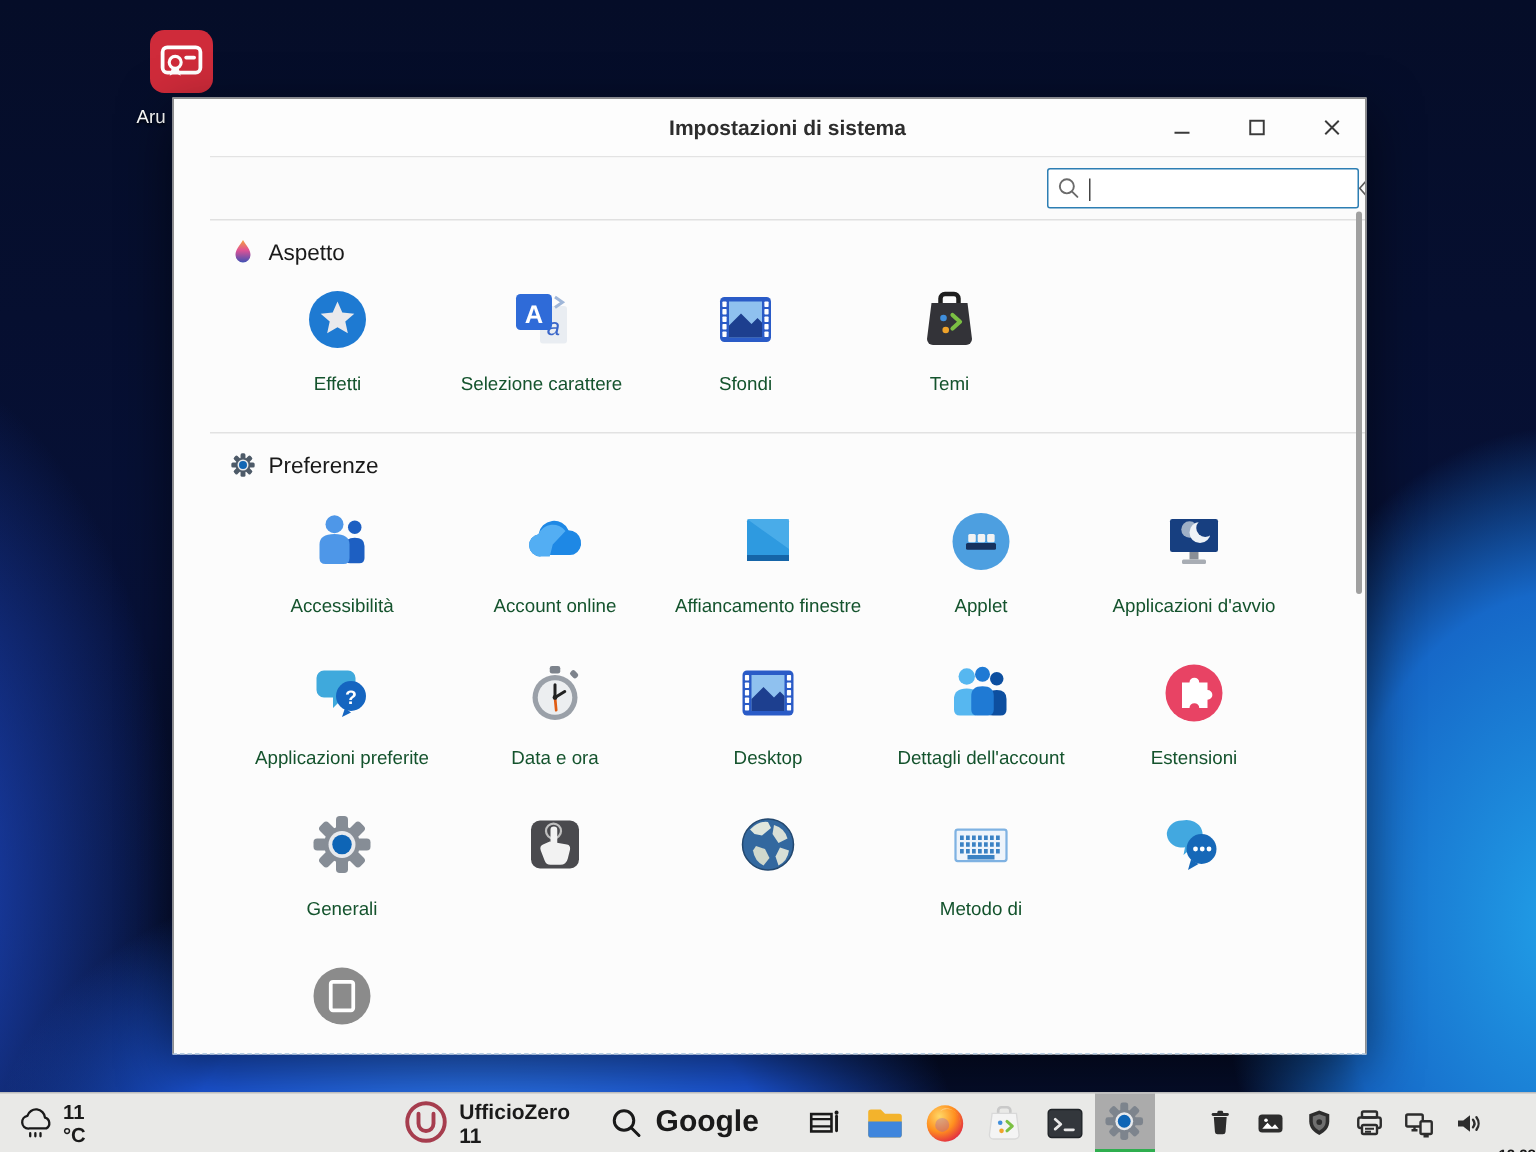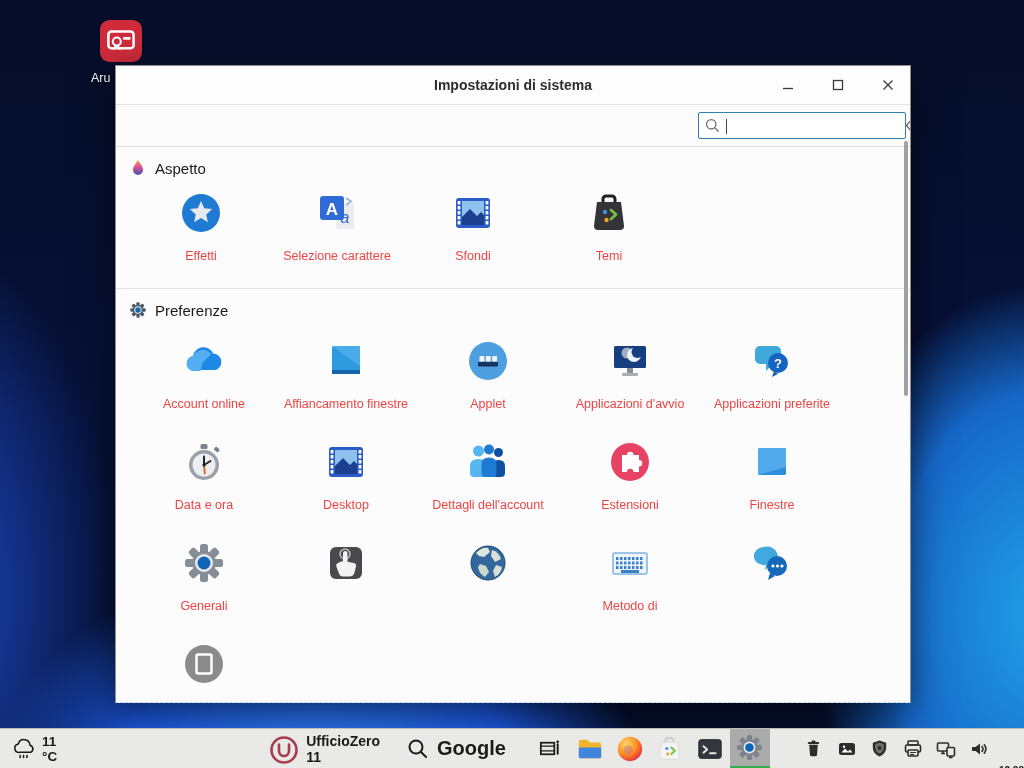--- a/index.html
+++ b/index.html
@@ -11,21 +11,21 @@
       radial-gradient(290px 520px at -8% 78%, #2050d8 0%, rgba(10,25,80,0) 70%),
       linear-gradient(180deg,#050d28 0%,#071138 55%,#050d28 100%);}
   
   .shortcut{position:absolute;left:97px;top:20px;width:64px;text-align:left;z-index:1;}
   .shortcut .ic{display:block;width:42px;height:42px;margin-left:3px;}
   .shortcut .lb{display:block;margin-top:9px;margin-left:-6px;color:#fff;font-size:12.5px;
     text-shadow:0 1px 2px rgba(0,0,0,.8);}
   
   .window{position:absolute;left:115px;top:65px;width:796px;height:638px;background:#fcfcfc;
     border:1px solid #8f8f8f;box-sizing:border-box;z-index:5;overflow:hidden;
-    box-shadow:0 10px 34px rgba(0,0,0,.55);border-bottom:1px dashed #b9cfe4;}
+    box-shadow:0 10px 34px rgba(0,0,0,.55);border-bottom:1px dashed #b9cfe4;padding-left:24px;}
   .titlebar{position:relative;height:38px;background:#fdfdfd;border-bottom:1px solid #e3e3e3;
     display:flex;align-items:center;justify-content:center;}
   .title{font-size:14px;font-weight:bold;color:#2d2d2d;}
   .winctl{position:absolute;right:10px;top:0;height:38px;display:flex;align-items:center;gap:26px;}
   .wbtn{width:24px;height:24px;display:flex;align-items:center;justify-content:center;
     background:none;border:none;padding:0;}
   .searchrow{position:relative;height:41px;border-bottom:1px solid #e0e0e0;background:#fbfbfb;}
   .searchbox{position:absolute;right:4px;top:7px;width:208px;height:27px;box-sizing:border-box;
     border:1px solid #2d7eb3;border-radius:2px;background:#fff;display:flex;align-items:center;}
   .searchbox .mag{margin-left:5px;display:flex;}
@@ -37,32 +37,32 @@
   .content{position:relative;}
   .sec-head{display:flex;align-items:center;gap:8px;margin:10px 0 0 13px;height:22px;}
   .sec-head .sec-lb{font-size:15px;color:#1a1a1a;}
   .sec-ic{width:18px;height:18px;display:flex;}
   .tile-grid{display:grid;padding-left:17px;margin-top:12px;row-gap:20px;}
   .grid-4{grid-template-columns:repeat(4,136px);}
   .grid-5{grid-template-columns:repeat(5,142px);}
   .tile{display:flex;flex-direction:column;align-items:center;}
   .tile-icon{width:44px;height:44px;display:flex;}
   .tile-label{margin-top:5px;height:32px;max-width:132px;display:flex;align-items:center;
-    text-align:right;font-size:12.5px;line-height:14.5px;color:#ef4444;}
+    text-align:right;font-size:12.5px;line-height:14.5px;color:#14532d;}
   .divider{border-top:1px solid #e2e2e2;margin-top:16px;}
   .sec2 .tile-grid{margin-top:18px;}
   .scroll-thumb{position:absolute;right:2px;top:75px;width:4px;height:255px;background:#a0a0a0;
     border-radius:2px;z-index:9;}
   
   .taskbar{position:absolute;left:0;bottom:0;width:1024px;height:40px;background:#e9e9e7;
     border-top:1px solid #bdbdbd;box-sizing:border-box;display:flex;align-items:center;z-index:20;
     color:#1a1a1a;}
   .tb-weather{display:flex;align-items:center;gap:6px;margin-left:12px;}
   .tb-temp{font-size:13.5px;font-weight:bold;}
-  .tb-menu{display:flex;align-items:flex-end;gap:7px;margin-left:212px;}
+  .tb-menu{display:flex;align-items:flex-start;gap:7px;margin-left:212px;}
   .tb-menu .lb{font-size:14px;font-weight:bold;}
   .tb-search{display:flex;align-items:center;gap:7px;margin-left:26px;}
   .tb-search .lb{font-size:20px;font-weight:bold;}
   .tb-sep{width:1px;height:26px;background:#c2c2c2;margin-left:18px;}
   .tb-apps{display:flex;align-items:center;height:40px;margin-left:6px;}
   .tb-app{width:40px;height:40px;display:flex;align-items:center;justify-content:center;
     box-sizing:border-box;}
   .tb-app.active{background:#ababab;border-bottom:3px solid #2fae4f;}
   .tb-tray{display:flex;align-items:center;gap:9px;margin-left:32px;}
   .tray-ic{width:24px;height:24px;display:flex;align-items:center;justify-content:center;}
@@ -217,20 +217,31 @@
               <circle cx="22" cy="22" r="9" fill="#e8eaed"></circle>
               <circle cx="22" cy="22" r="6.5" fill="#1266b4"></circle>
             </svg>
           </span>
           <span class="sec-lb">Preferenze</span>
         </div>
         <div class="tile-grid grid-5">
           <div class="tile">
             <span class="tile-icon">
               <svg width="44" height="44" viewBox="0 0 44 44">
+                <circle cx="30.5" cy="12.5" r="4.5" fill="#1d5fc2"></circle>
+                <path d="M24 25 q0-5.5 6.5-5.5 t6.5 5.5 v8 q0 3.5-3.5 3.5 h-6 q-3.5 0-3.5-3.5z" fill="#1d5fc2"></path>
+                <circle cx="17" cy="10.5" r="6" fill="#4e97e8"></circle>
+                <path d="M7 24 q0-7 10-7 t10 7 v9 q0 4-4 4 h-12 q-4 0-4-4z" fill="#4e97e8"></path>
+              </svg>
+            </span>
+            <div class="tile-label">Accessibilità</div>
+          </div>
+          <div class="tile">
+            <span class="tile-icon">
+              <svg width="44" height="44" viewBox="0 0 44 44">
                 <path d="M12 32 a7.5 7.5 0 0 1-1-14.9 A10.5 10.5 0 0 1 31 14.5 a8.5 8.5 0 0 1 3.5 16.2 q-1 .3-2.5 .3 h-18z" fill="#1e88e5"></path>
                 <path d="M12 32 a7.5 7.5 0 0 1-1-14.9 A10.5 10.5 0 0 1 29 15 l-8.5 9 -2 8z" fill="#53aef3"></path>
               </svg>
             </span>
             <div class="tile-label">Account online</div>
           </div>
           <div class="tile">
             <span class="tile-icon">
               <svg width="44" height="44" viewBox="0 0 44 44">
                 <rect x="8" y="7" width="28" height="28" rx="1.5" fill="#2e9ae0"></rect>
@@ -333,29 +344,20 @@
               <svg width="44" height="44" viewBox="0 0 44 44">
                 <circle cx="22" cy="22" r="19" fill="#e84364"></circle>
                 <path d="M14 15 h5 a3.2 3.2 0 1 1 6.5 0 H31 v5 a3.2 3.2 0 1 1 0 6.5 V32 h-5.5 a3.2 3.2 0 1 0-6.5 0 H14z" fill="#fff"></path>
               </svg>
             </span>
             <div class="tile-label">Estensioni</div>
           </div>
           <div class="tile">
             <span class="tile-icon">
               <svg width="44" height="44" viewBox="0 0 44 44">
-                <rect x="8" y="8" width="28" height="27" rx="1.5" fill="#2e8fe0"></rect>
-                <path d="M8 8 h28 v19 l-28 8z" fill="#5cb3ef" opacity="0.75"></path>
-              </svg>
-            </span>
-            <div class="tile-label">Finestre</div>
-          </div>
-          <div class="tile">
-            <span class="tile-icon">
-              <svg width="44" height="44" viewBox="0 0 44 44">
                 <g fill="#868d96">
                   <rect x="18" y="3" width="8" height="38" rx="2.5"></rect>
                   <rect x="18" y="3" width="8" height="38" rx="2.5" transform="rotate(45 22 22)"></rect>
                   <rect x="18" y="3" width="8" height="38" rx="2.5" transform="rotate(90 22 22)"></rect>
                   <rect x="18" y="3" width="8" height="38" rx="2.5" transform="rotate(135 22 22)"></rect>
                   <circle cx="22" cy="22" r="12"></circle>
                 </g>
                 <circle cx="22" cy="22" r="9" fill="#e8eaed"></circle>
                 <circle cx="22" cy="22" r="6.5" fill="#0e65b6"></circle>
               </svg>

